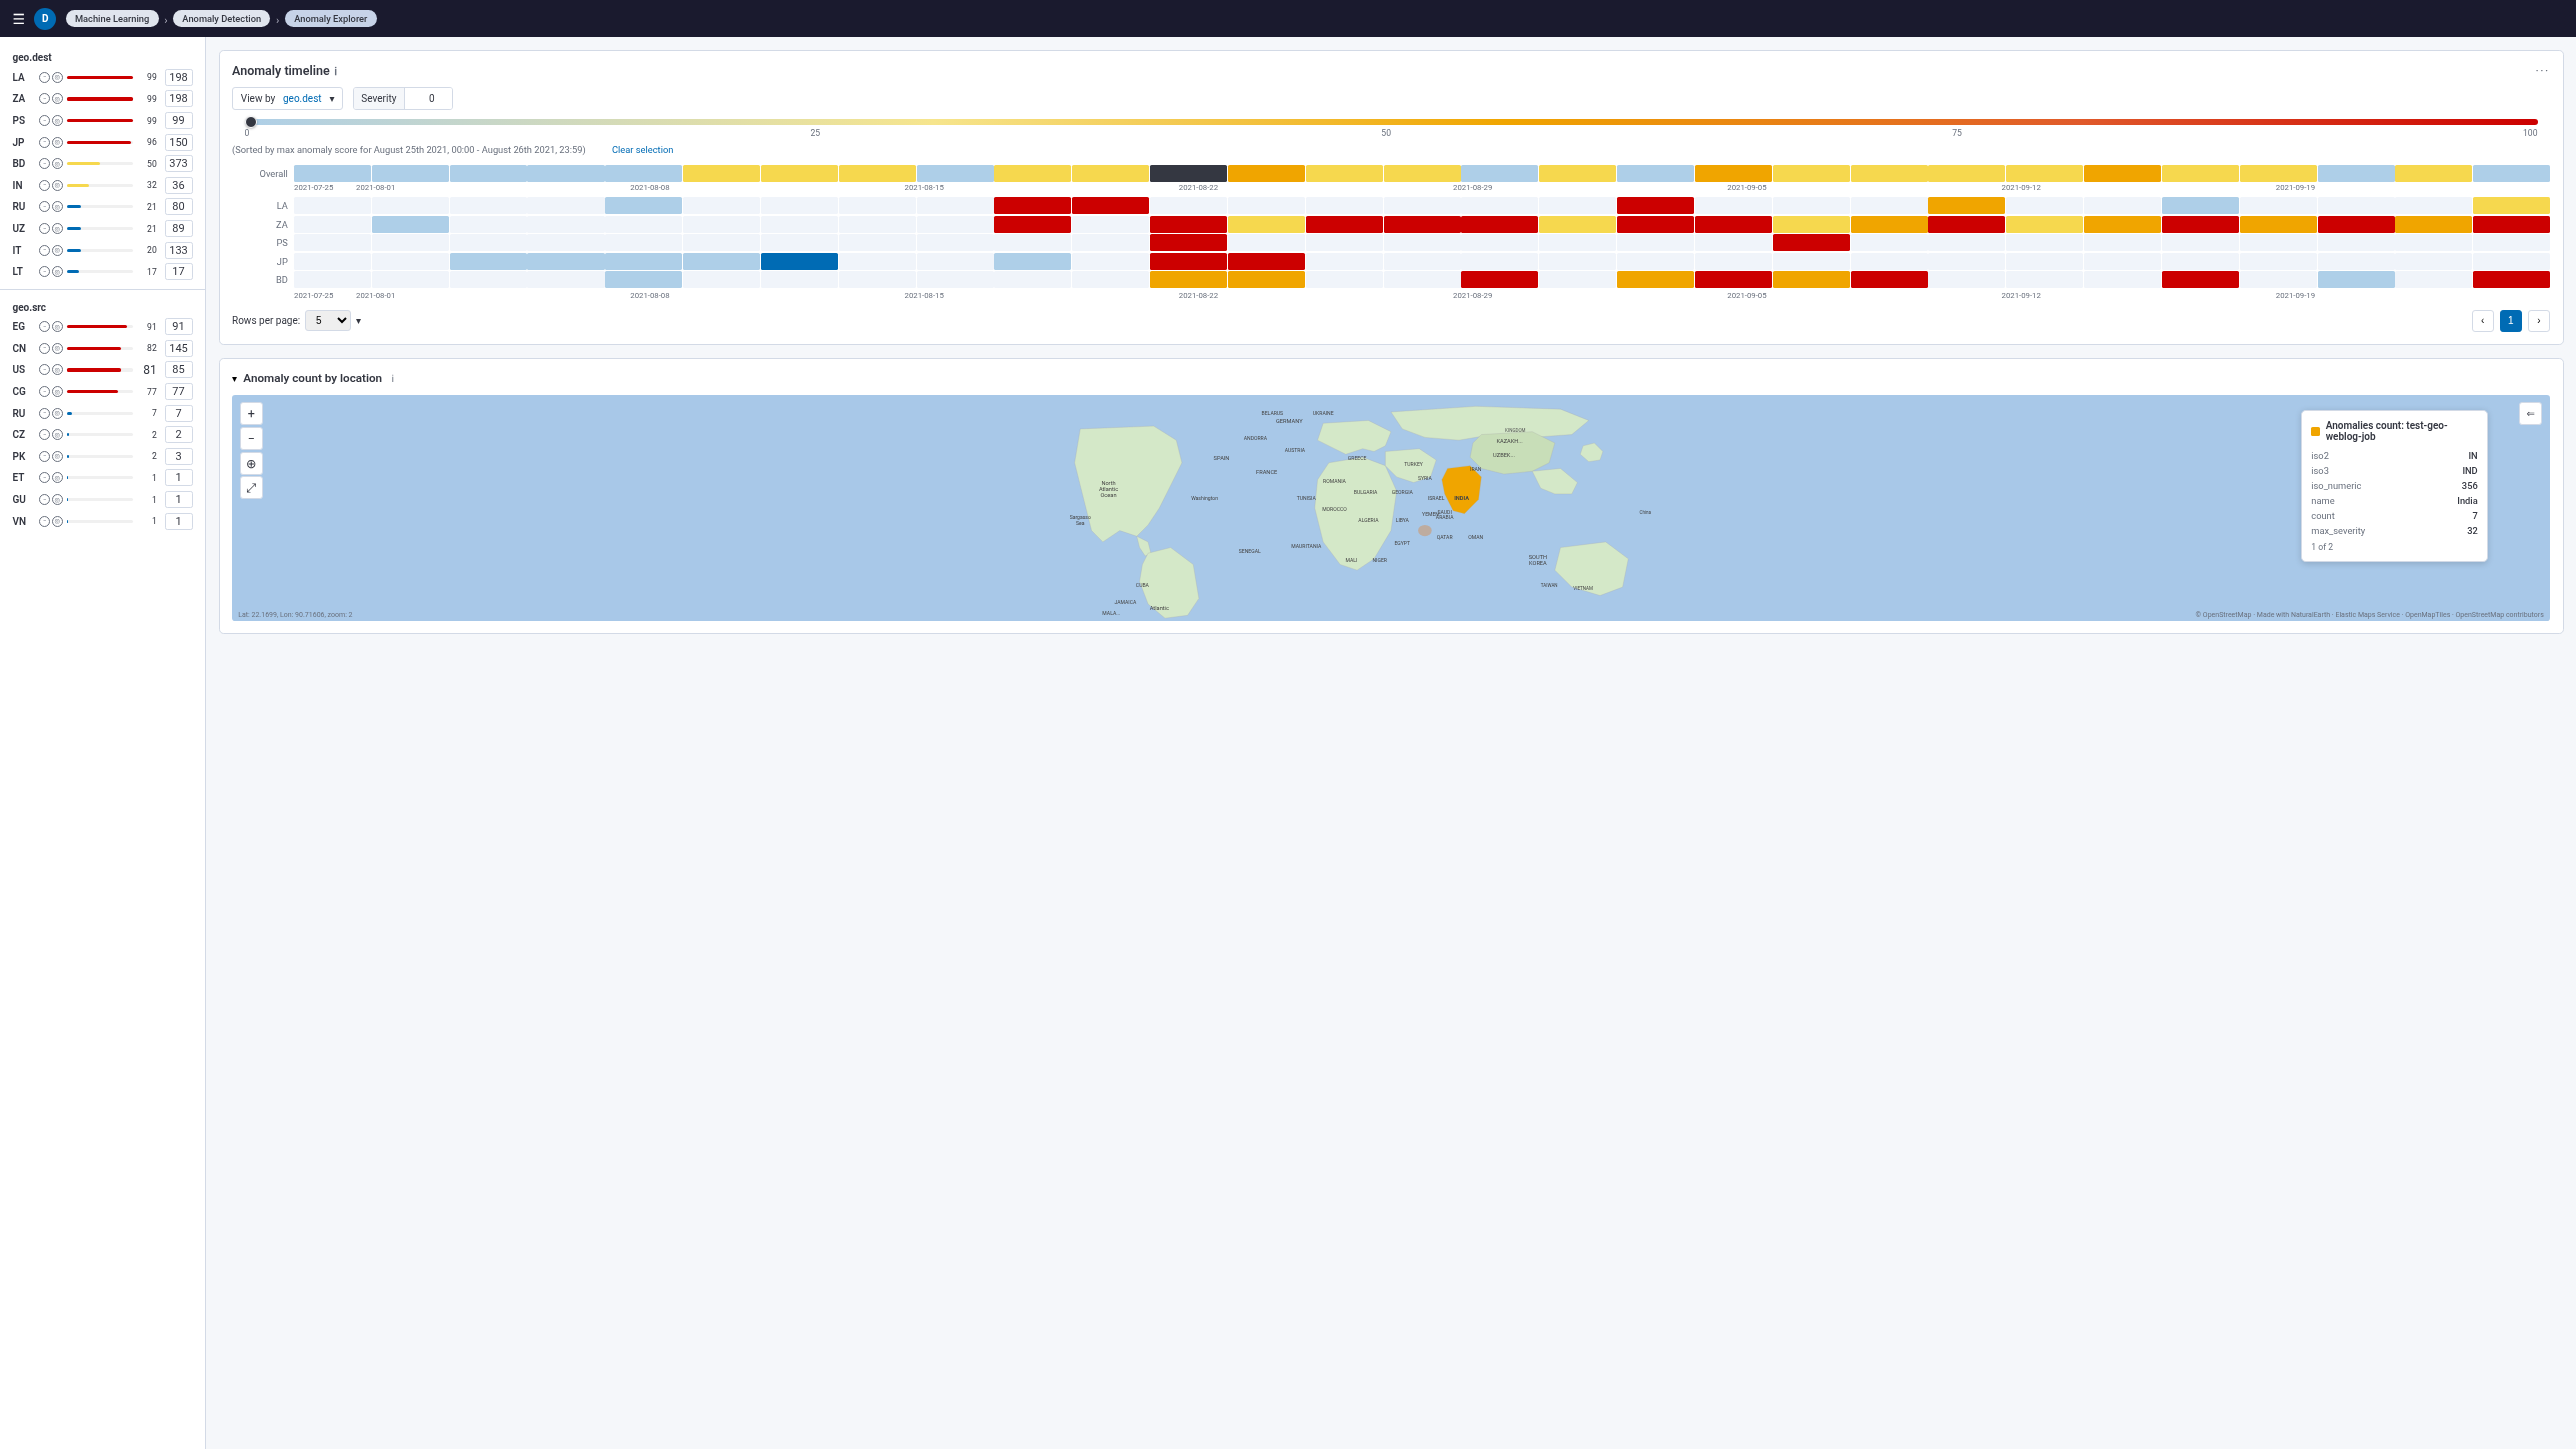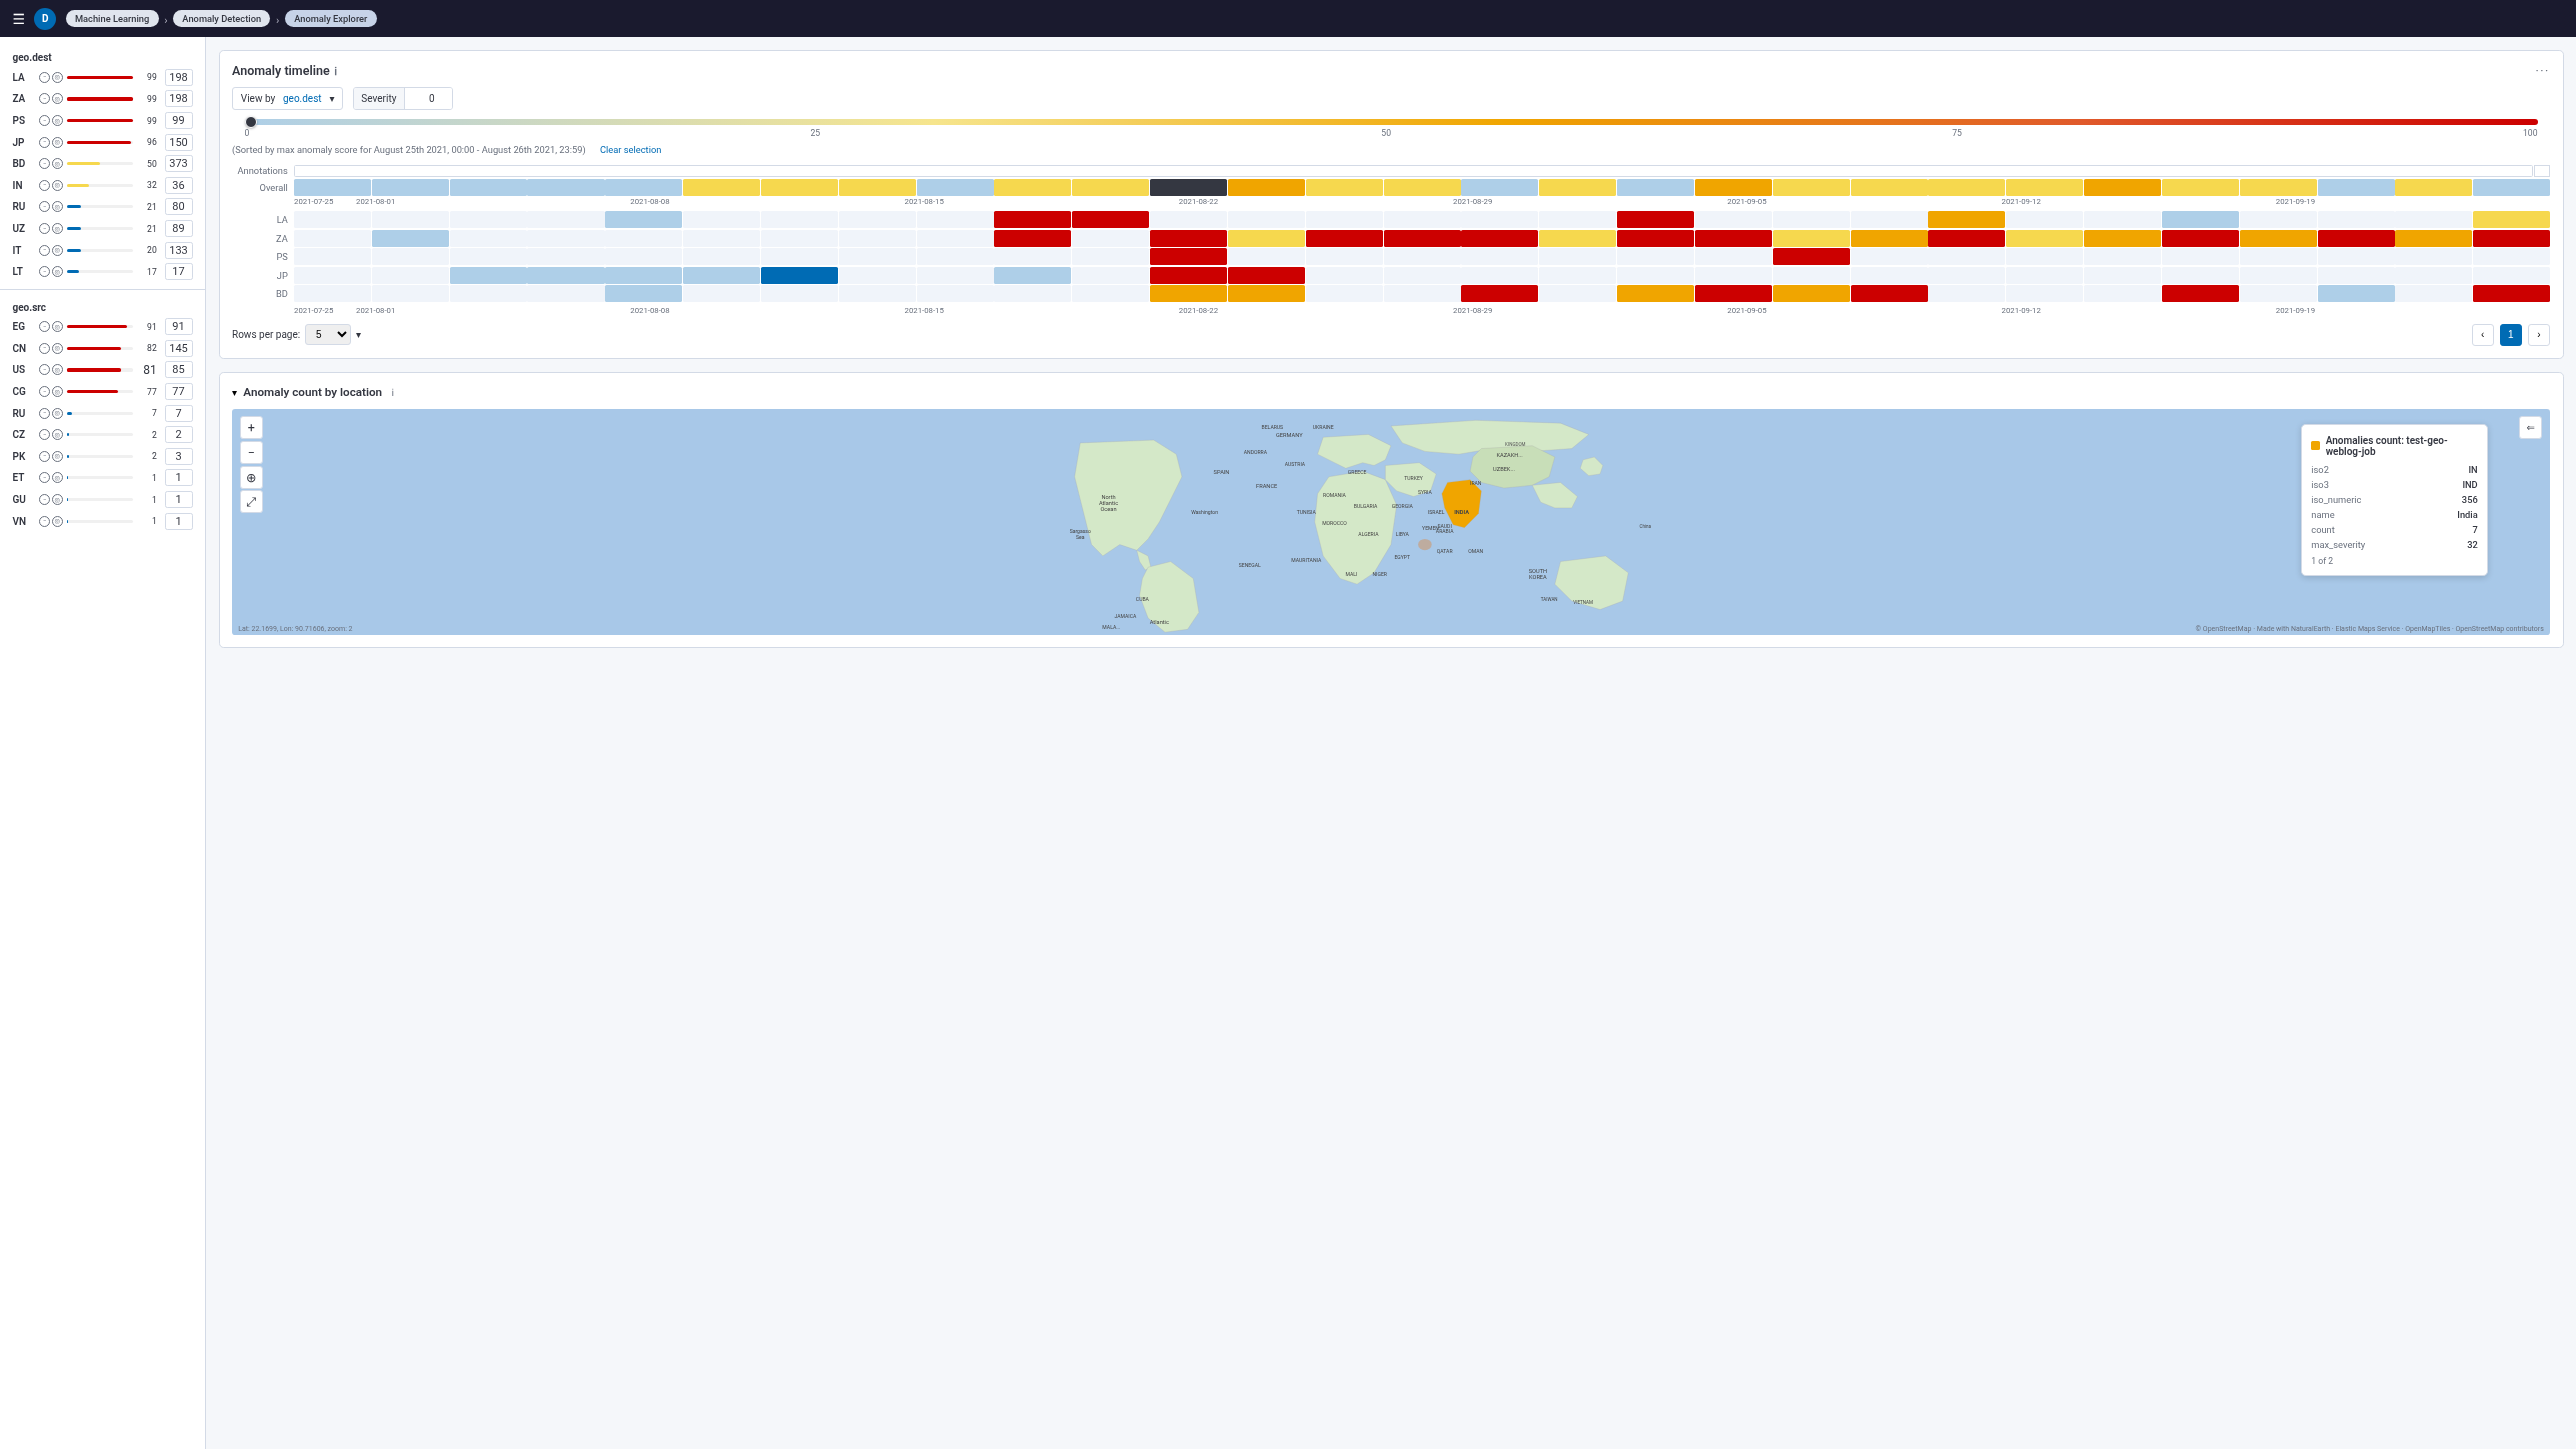--- a/index.html
+++ b/index.html
@@ -480,30 +480,25 @@
           <span>0</span>
           <span>25</span>
           <span>50</span>
           <span>75</span>
           <span>100</span>
         </div>
       </div>
 
       <div class="sort-info">
         <span>(Sorted by max anomaly score for August 25th 2021, 00:00 - August 26th 2021, 23:59)</span>
-        <a style="color:#006bb4;text-decoration:none;margin-left:12px;">Clear selection</a>
+        <a style="color:#006bb4;text-decoration:none;margin-left:24px;">Clear selection</a>
       </div>
 
       <div class="timeline-section">
 
-        <div class="timeline-row">
-          <div class="timeline-row-label">Annotations</div>
-          <div class="annotation-box" style="margin-left:0;flex:1;"></div>
-          <div style="width:15.6px;height:12.5px;border:0.8px solid #d3dae6;margin-left:1.6px;"></div>
-        </div>
 
         <div class="timeline-row">
           <div class="timeline-row-label">Overall</div>
           <div class="timeline-cells">
             <div class="timeline-cell cell-light-blue"></div>
             <div class="timeline-cell cell-light-blue"></div>
             <div class="timeline-cell cell-light-blue"></div>
             <div class="timeline-cell cell-light-blue"></div>
             <div class="timeline-cell cell-light-blue"></div>
             <div class="timeline-cell cell-yellow"></div>

